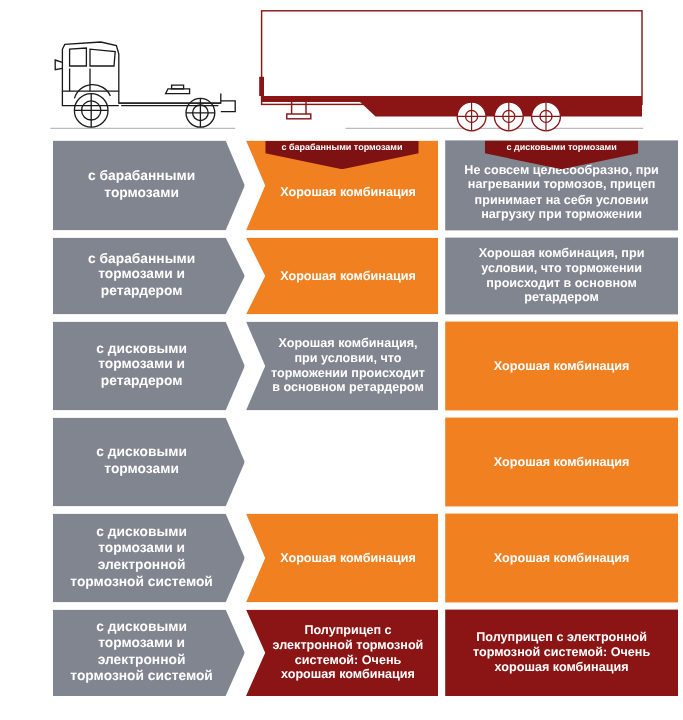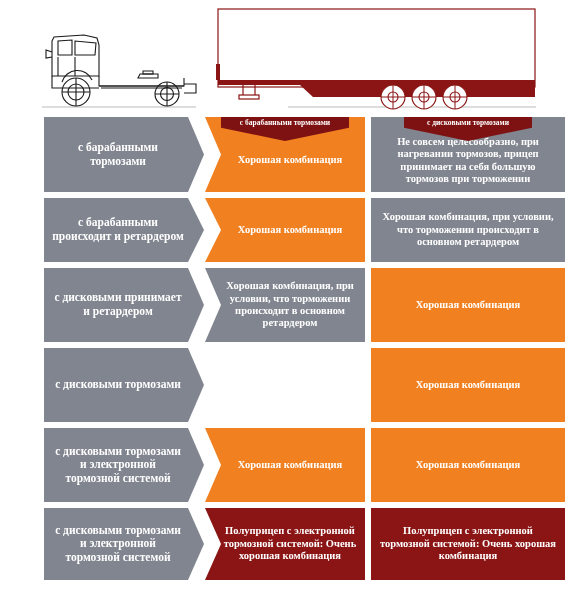--- a/index.html
+++ b/index.html
@@ -41,21 +41,20 @@
   
   .cell {
     position: relative;
     display: flex;
     align-items: center;
     justify-content: flex-start;
     text-align: center;
     color: #ffffff;
     font-weight: bold;
     line-height: 1.18;
-    font-family: Liberation Serif, serif;
   }
 
   .col-label {
     position: absolute;
     left: 44px;
     width: 160px;
     height: 100%;
     background: #808590;
     clip-path: polygon(0 0, 144px 0, 160px 50%, 144px 100%, 0 100%);
     font-size: 11.5px;
@@ -201,39 +200,39 @@
     <div class="cell col-mid bg-orange">
       <div class="hdr-banner">
         <span>с барабанными тормозами</span>
       </div>
       <span class="cell-text">Хорошая комбинация</span>
     </div>
     <div class="cell col-right bg-gray">
       <div class="hdr-banner">
         <span>с дисковыми тормозами</span>
       </div>
-      <span class="cell-text">Не совсем целесообразно, при нагревании тормозов, прицеп принимает на себя большую тормозов при торможении</span>
+      <span class="cell-text">Не совсем целесообразно, при нагревании тормозов, прицеп принимает на себя условии нагрузку при торможении</span>
     </div>
   </div>
 
   <div class="row" style="top:86px;height:64px;">
     <div class="cell col-label">
-      <span class="cell-text">с барабанными происходит и ретардером</span>
+      <span class="cell-text">с барабанными тормозами и ретардером</span>
     </div>
     <div class="cell col-mid bg-orange">
       <span class="cell-text">Хорошая комбинация</span>
     </div>
     <div class="cell col-right bg-gray">
       <span class="cell-text">Хорошая комбинация, при условии, что торможении происходит в основном ретардером</span>
     </div>
   </div>
 
   <div class="row" style="top:156px;height:74px;">
     <div class="cell col-label">
-      <span class="cell-text">с дисковыми принимает и ретардером</span>
+      <span class="cell-text">с дисковыми тормозами и ретардером</span>
     </div>
     <div class="cell col-mid bg-gray">
       <span class="cell-text">Хорошая комбинация, при условии, что торможении происходит в основном ретардером</span>
     </div>
     <div class="cell col-right bg-orange">
       <span class="cell-text">Хорошая комбинация</span>
     </div>
   </div>
 
   <div class="row" style="top:236px;height:74px;">

